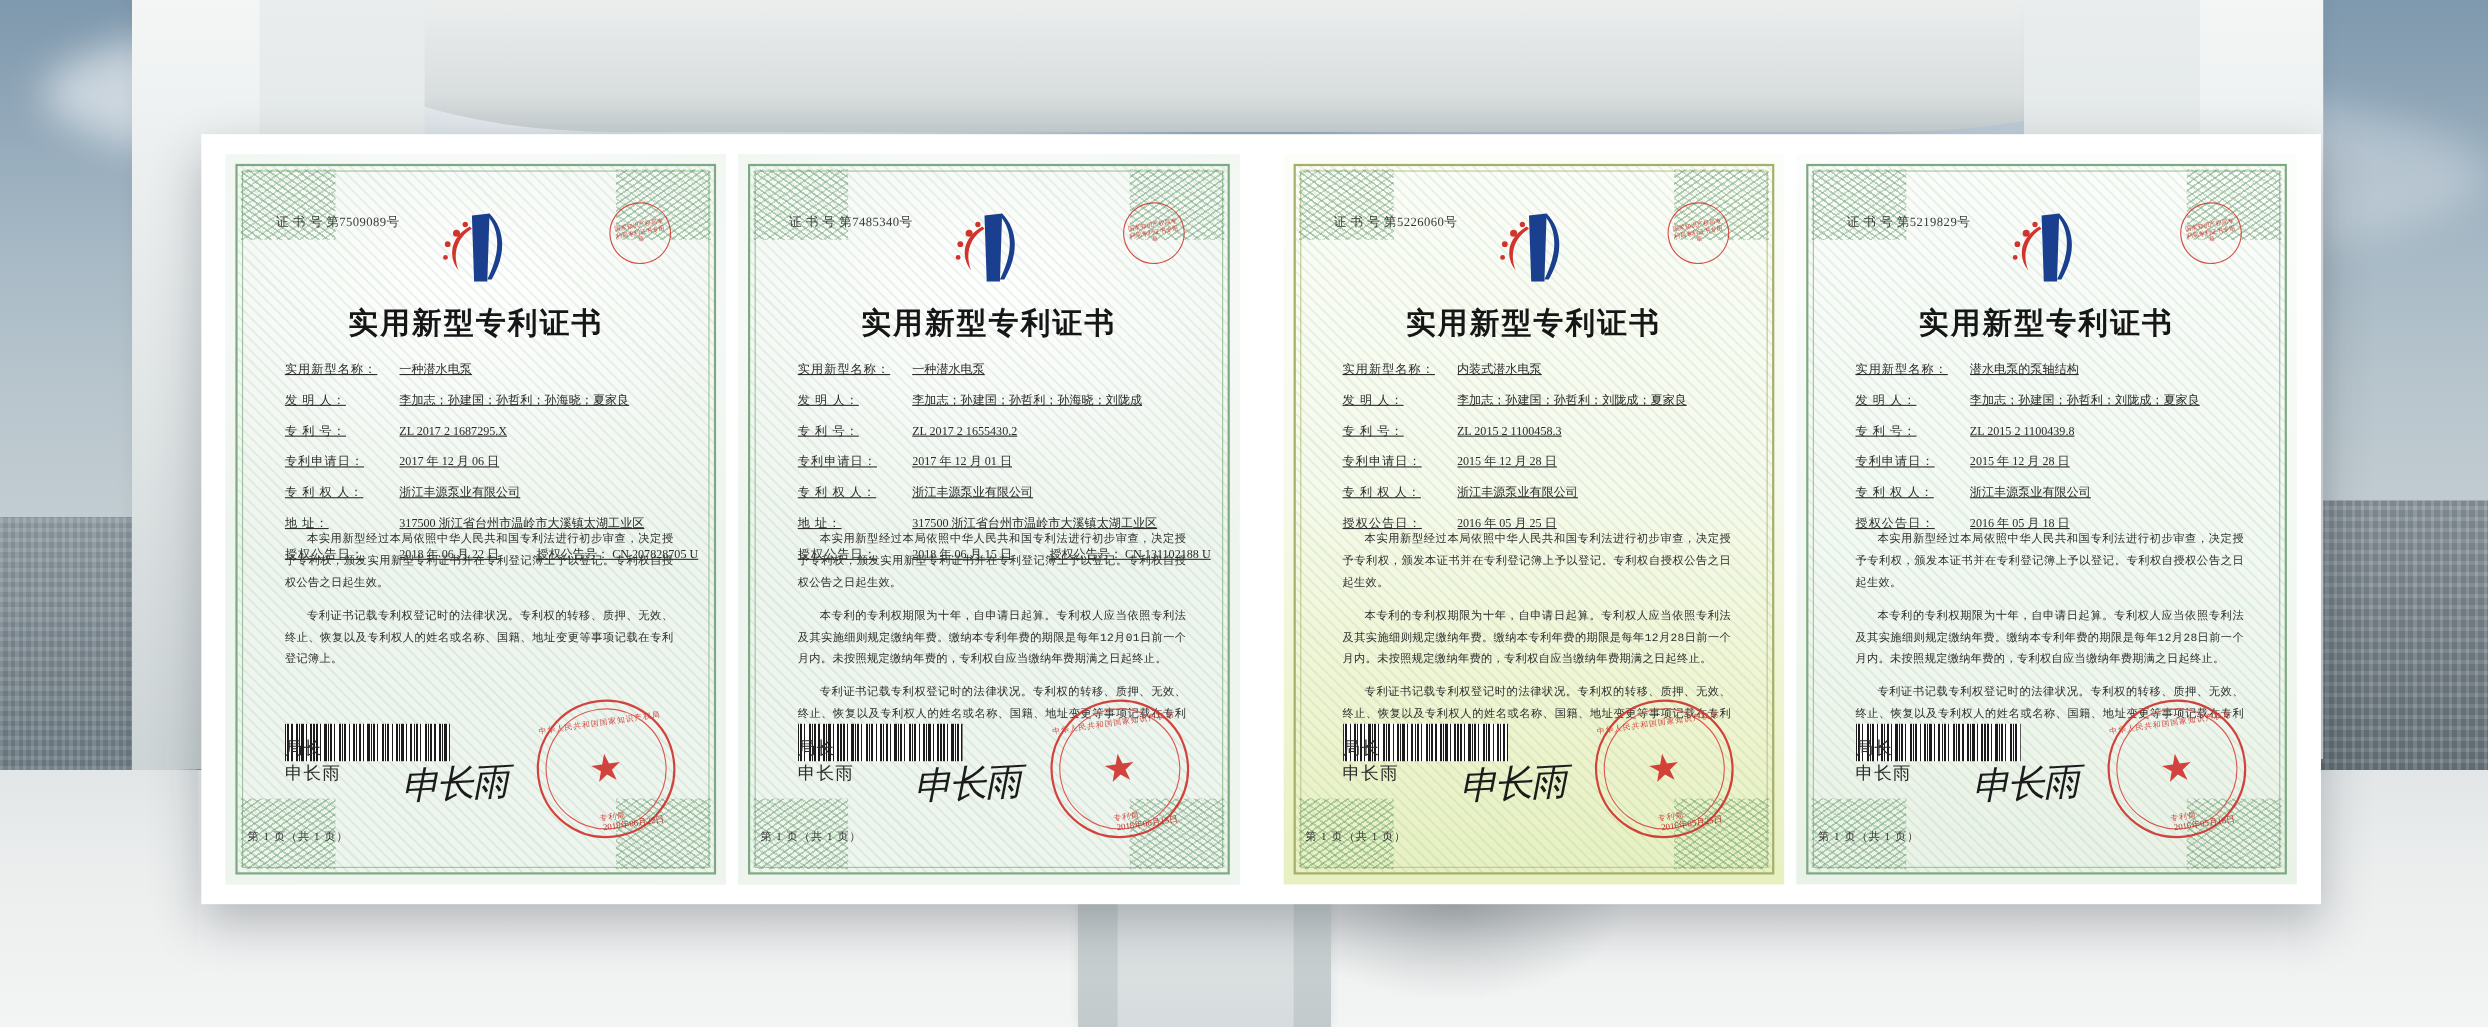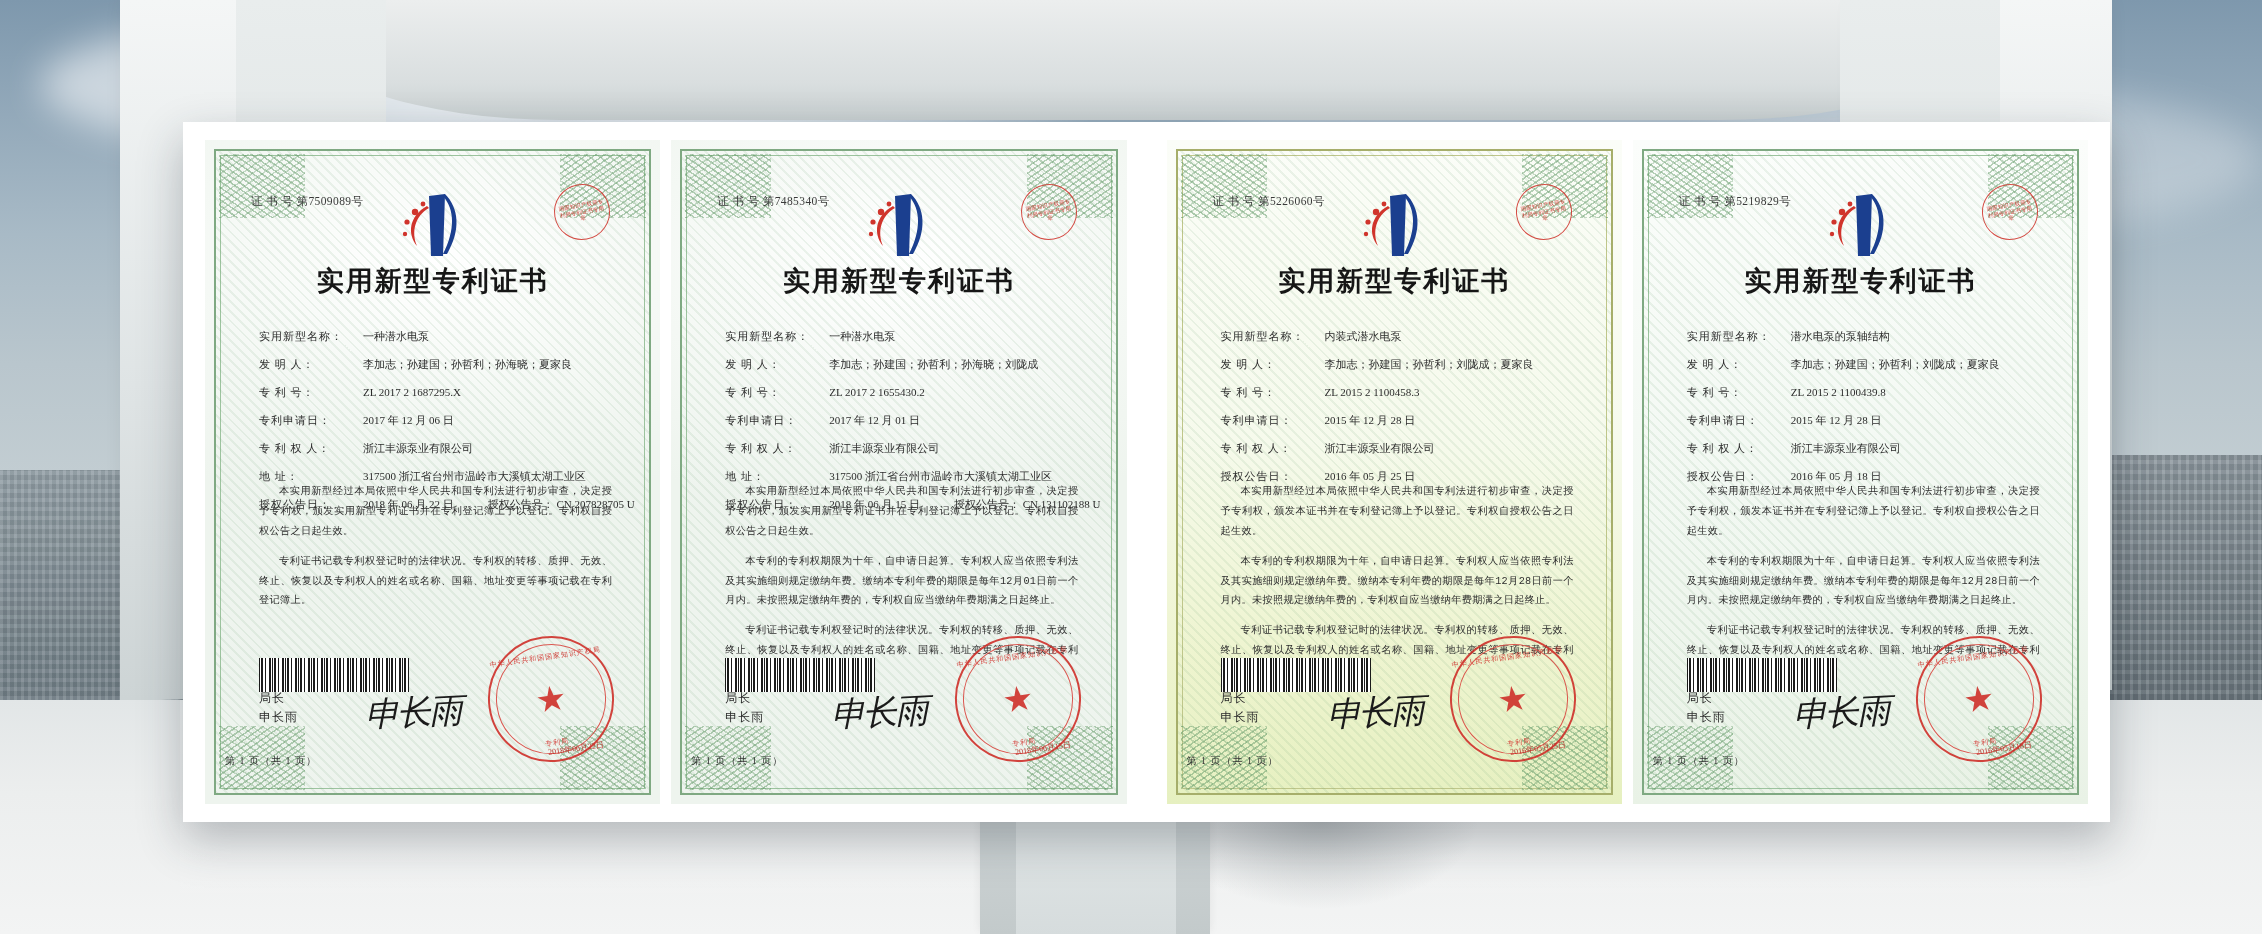--- a/index.html
+++ b/index.html
@@ -250,41 +250,42 @@
     left: 50%;
     top: 30px;
     transform: translateX(-50%);
     width: 96px;
     height: 74px;
   }
 
   .cert-title {
     position: absolute;
     left: 0; right: 0;
-    top: 103px;
+    top: 116px;
     text-align: center;
     font-size: 27px;
     font-weight: bold;
     color: #161616;
     letter-spacing: 2px;
   }
 
   .fields {
     position: absolute;
     left: 34px;
     right: 26px;
     top: 168px;
     font-size: 11px;
     color: #2c2c2c;
     line-height: 1.55;
   }
   .frow {
     display: flex;
     margin-bottom: 11px;
     align-items: baseline;
+    text-decoration: underline;
   }
   .flabel {
     width: 104px;
     flex: none;
     letter-spacing: 1px;
     white-space: nowrap;
   }
   .fval {
     flex: 1;
     white-space: nowrap;
@@ -315,22 +316,22 @@
     width: 150px;
     height: 34px;
     background: repeating-linear-gradient(90deg,
       #1a1a1a 0 1px, #ffffff 1px 2px, #1a1a1a 2px 4px, #ffffff 4px 6px,
       #1a1a1a 6px 7px, #ffffff 7px 10px, #1a1a1a 10px 12px, #ffffff 12px 13px);
   }
 
   .dir-label {
     position: absolute;
     left: 34px;
-    bottom: 58px;
-    font-size: 12px;
+    bottom: 70px;
+    font-size: 16px;
     color: #2b2b2b;
     letter-spacing: 1px;
   }
   .dir-label .l2 { display: block; margin-top: 2px; }
 
   .signature {
     position: absolute;
     left: 140px;
     bottom: 48px;
     font-size: 34px;

